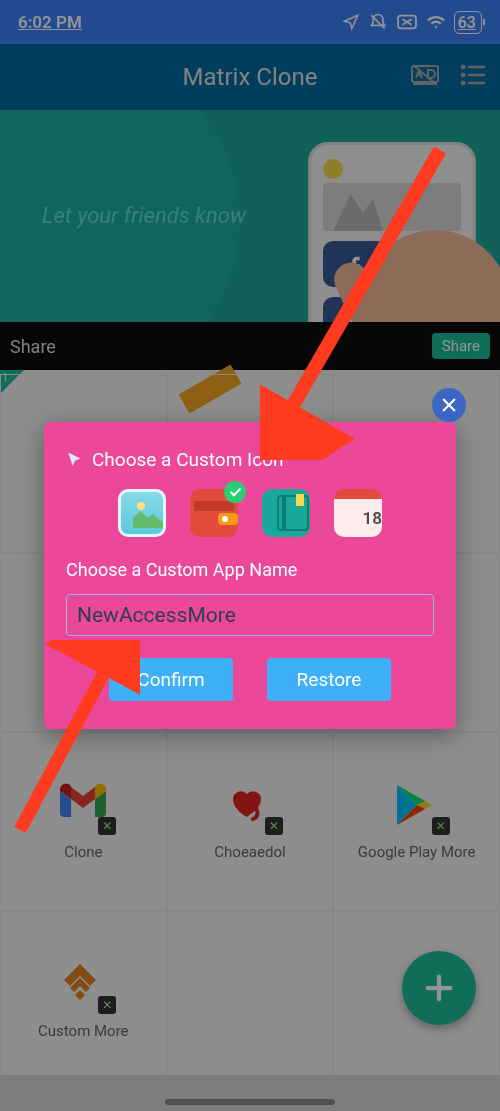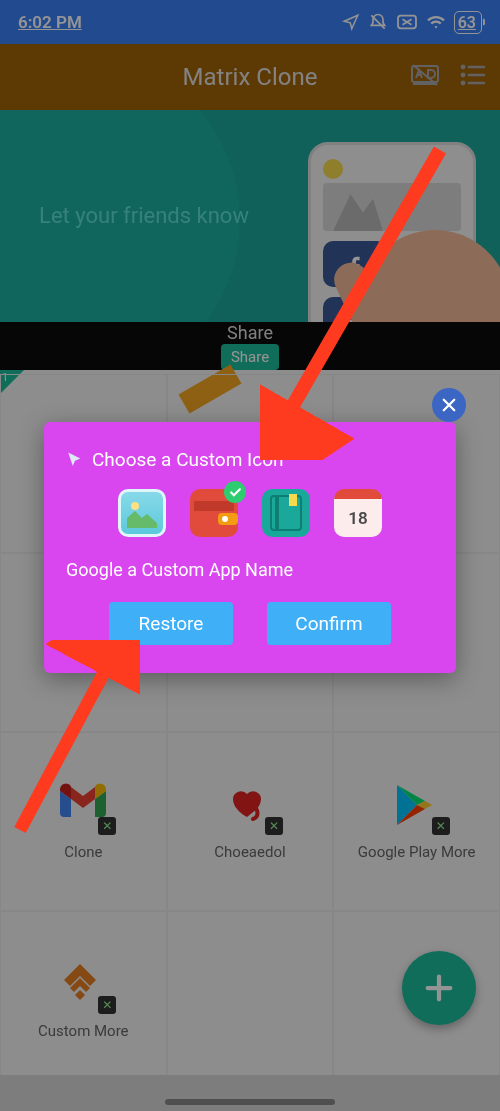--- a/index.html
+++ b/index.html
@@ -6,41 +6,41 @@
   html, body { width: 500px; height: 1111px; background: #000; overflow: hidden; position: relative; }
 
   
   .status-bar { height: 44px; background: #3b82f6; color: #fff; display: flex; align-items: center; justify-content: space-between; padding: 0 18px; font-size: 17px; font-weight: 600; text-decoration: underline; }
   .status-right { display: flex; align-items: center; gap: 8px; }
   .status-right svg { display:block; }
   .battery-wrap { display:flex; align-items:center; gap:3px; border:1.5px solid #fff; border-radius:5px; padding:1px 5px 1px 3px; font-size:16px; font-weight:600; position:relative;}
   .battery-wrap::after{ content:""; position:absolute; right:-4px; top:50%; transform:translateY(-50%); width:2px; height:7px; background:#fff; border-radius:0 2px 2px 0;}
 
   
-  .app-header { height: 66px; background: #a16207; display: flex; align-items: center; justify-content: center; position: relative; }
+  .app-header { height: 66px; background: #0369a1; display: flex; align-items: center; justify-content: center; position: relative; }
   .app-title { color: #e0e0e0; font-size: 24px; font-weight: 400; }
   .header-icons { position: absolute; right: 14px; display: flex; align-items: center; gap: 20px; }
 
   
-  .banner { height: 212px; background: #1aa89a; position: relative; overflow: hidden; display:flex; align-items:center;}
+  .banner { height: 212px; background: #1aa89a; position: relative; overflow: hidden; display:flex; align-items:center;font-style:italic;}
   .banner::before{ content:""; position:absolute; left:-100px; top:-60px; width:340px; height:340px; background:#20b4a5; border-radius:50%; opacity:.55;}
   .banner-text { position: relative; color: #5de0d2; font-size: 22px; line-height: 1.4; text-align: center; padding-left: 28px; width: 260px; }
   .phone { position:absolute; right:24px; top:32px; width:168px; height:220px; background:#f4f4f4; border:3px solid #ddd; border-radius:20px; padding:14px 12px; }
   .phone-sun{ width:20px; height:20px; background:#f7d94c; border-radius:50%; margin-bottom:4px;}
   .phone-pic{ height:48px; background:#d8d8d8; border-radius:4px; position:relative; overflow:hidden; margin-bottom:10px;}
   .phone-pic::before,.phone-pic::after{content:"";position:absolute;bottom:0;border-radius:2px;}
   .phone-pic::before{left:10px;width:50px;height:46px;background:#b9b9b9;clip-path:polygon(0 100%,35% 20%,60% 60%,80% 30%,100% 100%);}
   .phone-grid{display:grid;grid-template-columns:1fr 1fr;gap:10px;}
   .phone-app{height:46px;border-radius:10px;display:flex;align-items:center;justify-content:center;}
   .fb{background:#3b5998;} .wa{background:#25d366;}
   .hand{position:absolute; right:-10px; top:120px; width:150px; height:150px; background:#f3b999; border-radius:80px 80px 40px 40px; transform:rotate(-30deg);}
   .finger{position:absolute; right:120px; top:150px; width:34px; height:90px; background:#f3b999; border-radius:20px; transform:rotate(-25deg);}
 
   
-  .share-bar { height: 48px; background: #0b0b0b; display: flex; align-items: center; justify-content: space-between; padding: 0 10px; flex-direction: column; }
+  .share-bar { height: 48px; background: #0b0b0b; display: flex; align-items: center; justify-content: space-between; padding: 0 10px; }
   .share-label { color: #ddd; font-size: 18px; }
   .share-btn { background: #1abc9c; color: #fff; border: none; border-radius: 4px; padding: 4px 10px; font-size: 15px; }
 
   
   .grid-area { background: #f3f3f3; height: 741px; position: relative; padding-top: 4px;}
   .tri{position:absolute;left:0;top:0;width:0;height:0;border-top:24px solid #1abc9c;border-right:24px solid transparent;}
   .tri span{position:absolute;left:2px;top:-23px;color:#fff;font-size:11px;}
   .vip{position:absolute;left:180px;top:8px;width:60px;height:22px;background:#f5a623;transform:rotate(-30deg);}
   .grid{display:grid;grid-template-columns:repeat(3,1fr);gap:0;padding: 0 0;}
   .cell{height:179px;border:0.5px solid #e8e8e8;display:flex;flex-direction:column;align-items:center;justify-content:center;gap:14px;position:relative;}
@@ -52,25 +52,25 @@
   .fab{position:absolute;right:24px;bottom:86px;width:74px;height:74px;border-radius:50%;background:#1abc9c;display:flex;align-items:center;justify-content:center;box-shadow:0 4px 10px rgba(0,0,0,.3);}
 
   
   .gesture-bar{position:absolute;bottom:6px;left:50%;transform:translateX(-50%);width:170px;height:6px;background:#888;border-radius:4px;}
   .bottom-fill{position:absolute;bottom:0;left:0;right:0;height:36px;background:#d8d8d8;}
 
   
   .dim{position:absolute;inset:0;background:rgba(0,0,0,.42);}
 
   
-  .dialog{position:absolute;left:44px;right:44px;top:422px;background:#d946ef;border-radius:6px;padding:26px 22px 28px;box-shadow:0 6px 24px rgba(0,0,0,.35);}
+  .dialog{position:absolute;left:44px;right:44px;top:422px;background:#ec4899;border-radius:6px;padding:26px 22px 28px;box-shadow:0 6px 24px rgba(0,0,0,.35);}
   .dialog-close{position:absolute;right:-10px;top:-34px;width:34px;height:34px;border-radius:50%;background:#3b66c4;display:flex;align-items:center;justify-content:center;}
   .dialog h3{color:#fff;font-weight:400;font-size:19px;display:flex;align-items:center;gap:8px;}
   .icon-row{display:flex;justify-content:center;gap:24px;margin:18px 0 22px;}
-  .ic{width:48px;height:48px;border-radius:10px;position:relative;display:flex;align-items:center;justify-content:center;}
+  .ic{width:48px;height:48px;border-radius:10px;position:relative;display:flex;align-items:center;justify-content:flex-end;}
   .ic-gallery{background:linear-gradient(#87d9e8,#5cc9dc);border:3px solid #dff6fa;}
   .ic-wallet{background:#e14b3b;}
   .ic-book{background:#1aa89a;}
   .ic-cal{background:#fdecec;border-top:10px solid #e14b3b;}
   .ic .chk{position:absolute;right:-8px;top:-8px;width:22px;height:22px;border-radius:50%;background:#2ecc71;display:flex;align-items:center;justify-content:center;}
   .app-name-label{color:#fff;font-size:18px;margin-bottom:14px;}
   .name-input{width:100%;background:transparent;border:1.5px solid #9db4e3;border-radius:4px;padding:8px 10px;color:#2c3e50;font-size:21px;outline:none;}
   .btn-row{display:flex;justify-content:center;gap:34px;margin-top:22px;}
   .dlg-btn{background:#3fb0f7;color:#fff;border:none;border-radius:4px;padding:10px 26px;font-size:19px;min-width:124px;}
 
@@ -288,25 +288,26 @@
           <rect x="2" y="2" width="30" height="34" rx="3" fill="#1aa89a" stroke="#0e7d72" stroke-width="2"></rect>
           <rect x="6" y="2" width="4" height="34" fill="#0e7d72"></rect>
           <rect x="20" y="0" width="8" height="12" fill="#f7d94c"></rect>
         </svg>
     </div>
     <div class="ic ic-cal">
       <span style="color:#4a4a4a;font-weight:600;font-size:17px;">18</span>
     </div>
   </div>
 
-  <div class="app-name-label">Google a Custom App Name</div>
+  <div class="app-name-label">Choose a Custom App Name</div>
+  <input class="name-input" value="NewAccessMore" style="">
 
   <div class="btn-row">
+    <button class="dlg-btn">Confirm</button>
     <button class="dlg-btn">Restore</button>
-    <button class="dlg-btn">Confirm</button>
   </div>
 </div>
 
 <svg class="arrow" style="left:260px;top:140px;" width="200" height="320" viewBox="0 0 200 320">
   <defs>
       <marker id="ah1" markerWidth="10" markerHeight="10" refX="2" refY="5" orient="auto">
         <path d="M0 0L10 5L0 10z" fill="#ff3b1f"></path>
       </marker>
     </defs>
   <line x1="180" y1="10" x2="20" y2="288" stroke="#ff3b1f" stroke-width="14" marker-end="url(#ah1)"></line>

